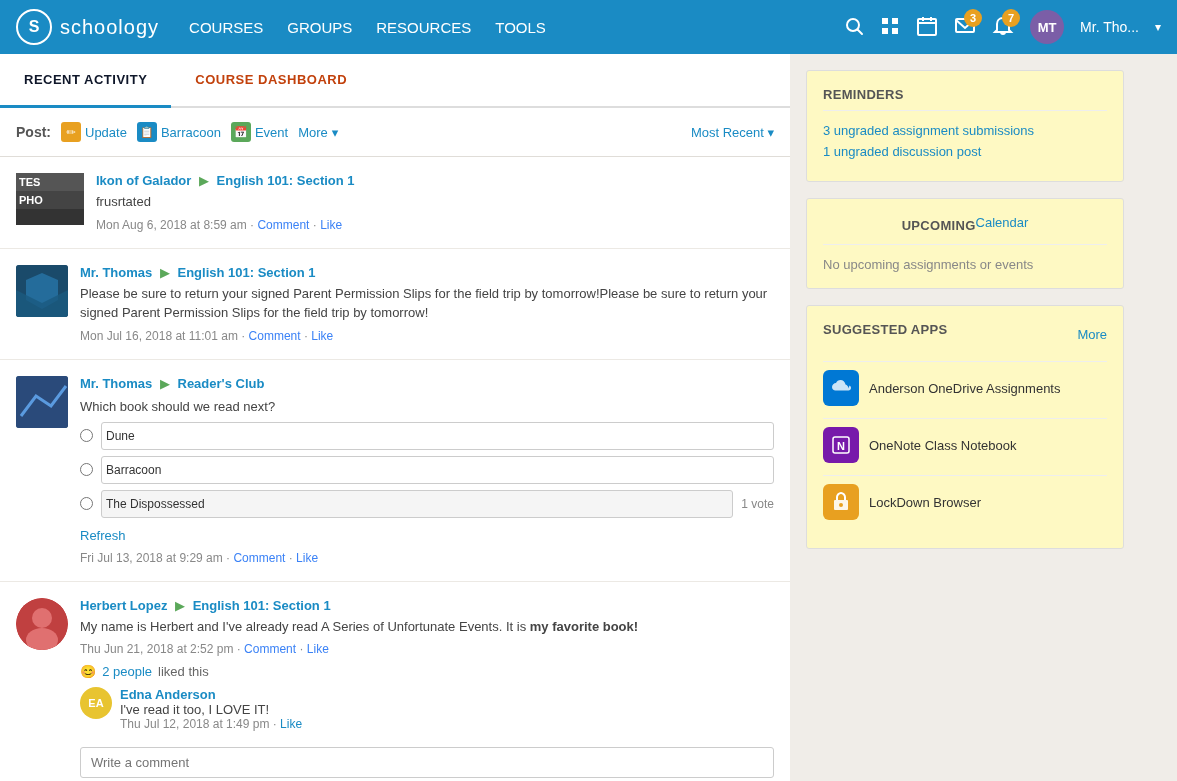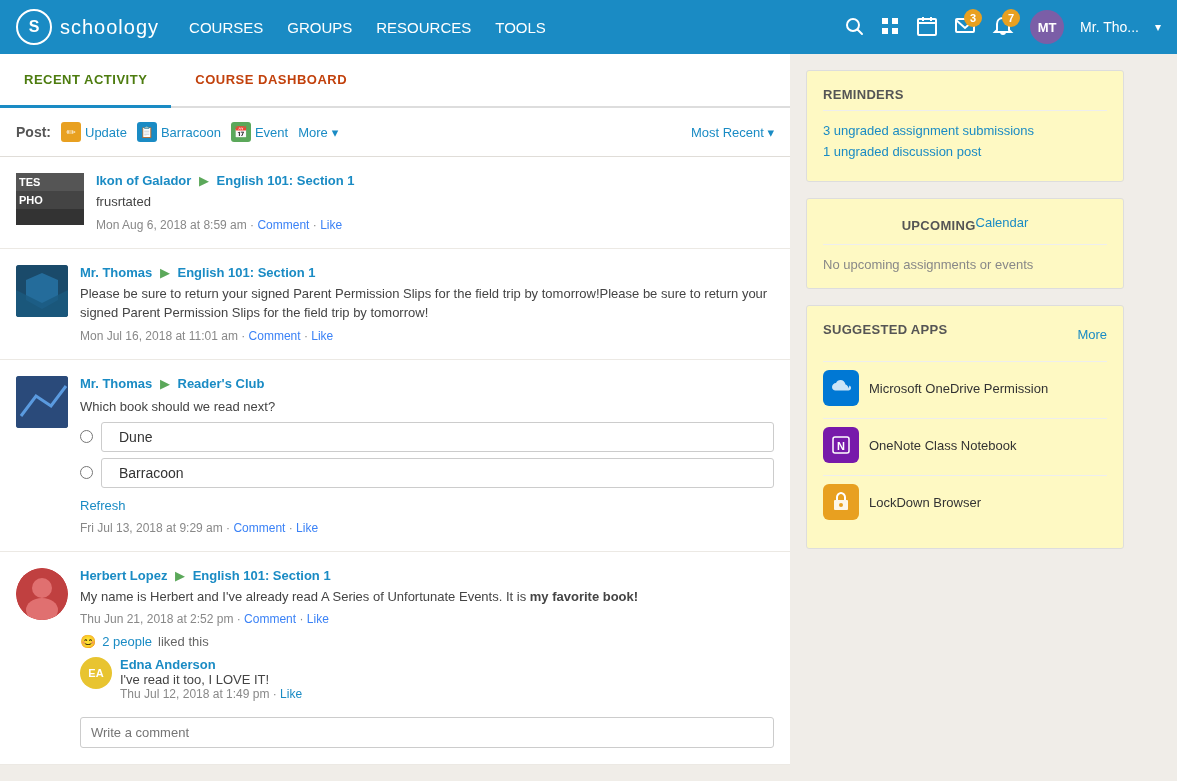--- a/index.html
+++ b/index.html
@@ -51,21 +51,21 @@
     .content-area { flex: 1; max-width: 790px; }
     .sidebar { width: 350px; padding: 16px; }
 
     
     .tabs { display: flex; background: white; border-bottom: 2px solid #ddd; }
     .tab {
       padding: 18px 24px; font-size: 13px; font-weight: 600; text-transform: uppercase;
       letter-spacing: 0.5px; cursor: pointer; color: #c2410c; border-bottom: 3px solid transparent;
       margin-bottom: -2px;
     }
-    .tab.active { color: #4d7c0f; border-bottom: 3px solid #1a8bc4; }
+    .tab.active { color: #0f172a; border-bottom: 3px solid #1a8bc4; }
 
     
     .post-area {
       background: white; padding: 14px 16px; border-bottom: 1px solid #e0ddd8;
       display: flex; align-items: center; gap: 10px; flex-wrap: wrap;
     }
     .post-label { font-weight: 600; color: #555; font-size: 14px; }
     .post-btn {
       display: flex; align-items: center; gap: 4px; color: #1a8bc4;
       cursor: pointer; font-size: 13px; text-decoration: none;
@@ -110,22 +110,22 @@
 
     
     .poll { margin: 8px 0; }
     .poll-question { font-size: 13px; color: #444; margin-bottom: 8px; }
     .poll-option {
       display: flex; align-items: center; gap: 8px;
       margin-bottom: 6px;
     }
     .poll-option input[type=radio] { cursor: pointer; }
     .poll-option-text {
-      flex: 1; padding: 6px 17px; border: 1px solid #ccc;
-      border-radius: 3px; font-size: 14px; background: white;
+      flex: 1; padding: 6px 4px; border: 1px solid #ccc;
+      border-radius: 3px; font-size: 12px; background: white;
     }
     .poll-option-text.highlighted { background: #f5f5f5; }
     .vote-count { font-size: 12px; color: #888; }
     .refresh-link { color: #1a8bc4; font-size: 13px; cursor: pointer; text-decoration: none; margin-top: 4px; display: inline-block; }
 
     
     .comment-section { margin-top: 8px; }
     .likes-row { display: flex; align-items: center; gap: 6px; font-size: 13px; color: #666; margin-bottom: 8px; }
     .likes-row a { color: #1a8bc4; text-decoration: none; }
     .comment-item { display: flex; gap: 8px; margin-bottom: 8px; }
@@ -323,20 +323,25 @@
           <div class="poll">
             <div class="poll-question">Which book should we read next?</div>
             <div class="poll-option">
               <input type="radio" name="poll3" style="">
               <div class="poll-option-text">Dune</div>
             </div>
             <div class="poll-option">
               <input type="radio" name="poll3" style="">
               <div class="poll-option-text">Barracoon</div>
             </div>
+            <div class="poll-option">
+              <input type="radio" name="poll3" style="">
+              <div class="poll-option-text highlighted">The Dispossessed</div>
+              <span class="vote-count">1 vote</span>
+            </div>
             <a class="refresh-link">Refresh</a>
           </div>
           <div class="feed-meta">
             Fri Jul 13, 2018 at 9:29 am ·
             <a>Comment</a> ·
             <a>Like</a>
           </div>
         </div>
       </div>
 
@@ -407,21 +412,21 @@
         <h3>Suggested Apps</h3>
         <a class="more-link">More</a>
       </div>
 
       <div class="app-item">
         <div class="app-icon onedrive">
           <svg width="24" height="24" viewBox="0 0 24 24" fill="white">
             <path d="M19.5 12.5 C19.5 10.5 18 9 16.5 8.5 C16 6 14 4 11.5 4 C9.5 4 7.8 5.2 7 7 C5 7 3 9 3 11 C3 13 4.5 14.5 6.5 14.5 L19.5 14.5 C20.8 14.5 22 13.5 22 12 C22 11 21.5 10 20.5 9.5 L19.5 12.5 Z" fill="white" opacity="0.8"></path>
           </svg>
         </div>
-        <span class="app-name">Microsoft OneDrive Permission</span>
+        <span class="app-name">Anderson OneDrive Assignments</span>
       </div>
 
       <div class="app-item">
         <div class="app-icon onenote">
           <svg width="24" height="24" viewBox="0 0 24 24" fill="white">
             <rect x="4" y="4" width="16" height="16" rx="2" stroke="white" stroke-width="1.5" fill="none"></rect>
             <text x="8" y="17" fill="white" font-size="11" font-weight="bold">N</text>
           </svg>
         </div>
         <span class="app-name">OneNote Class Notebook</span>

